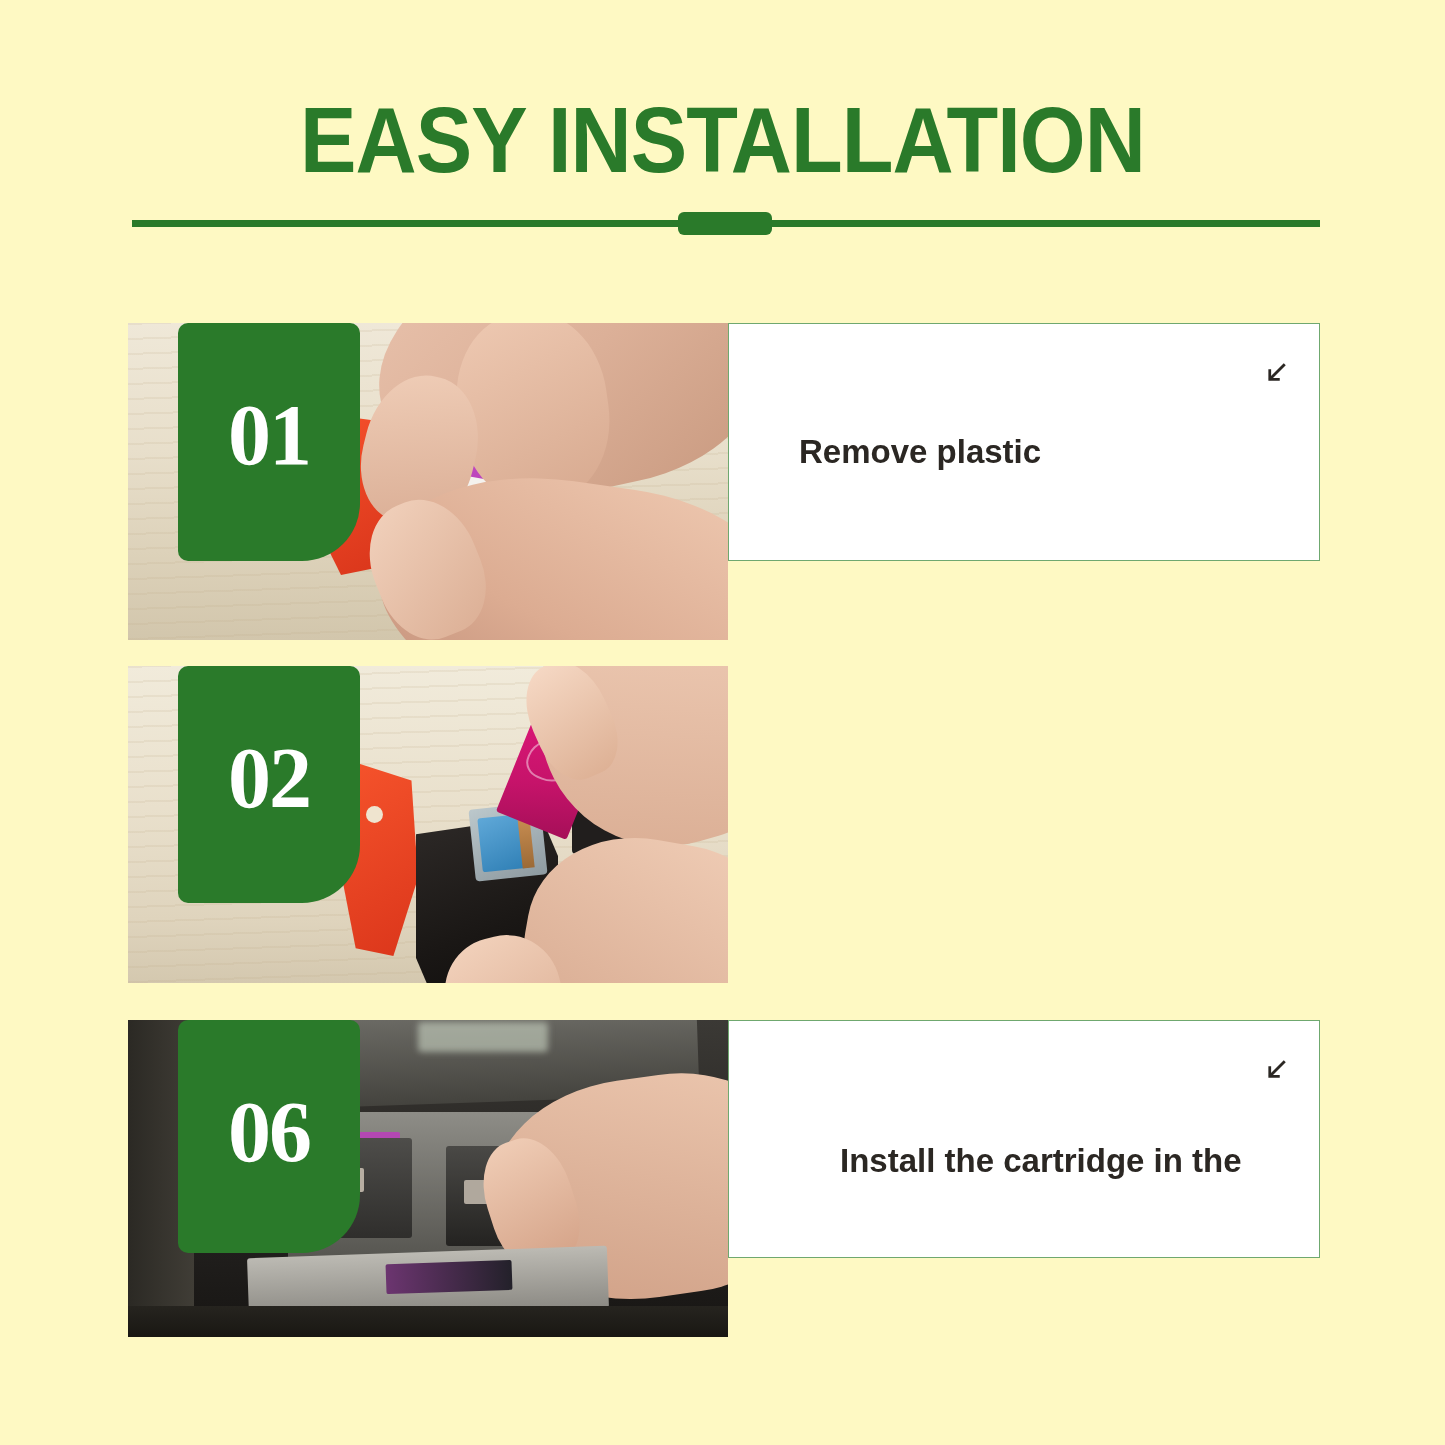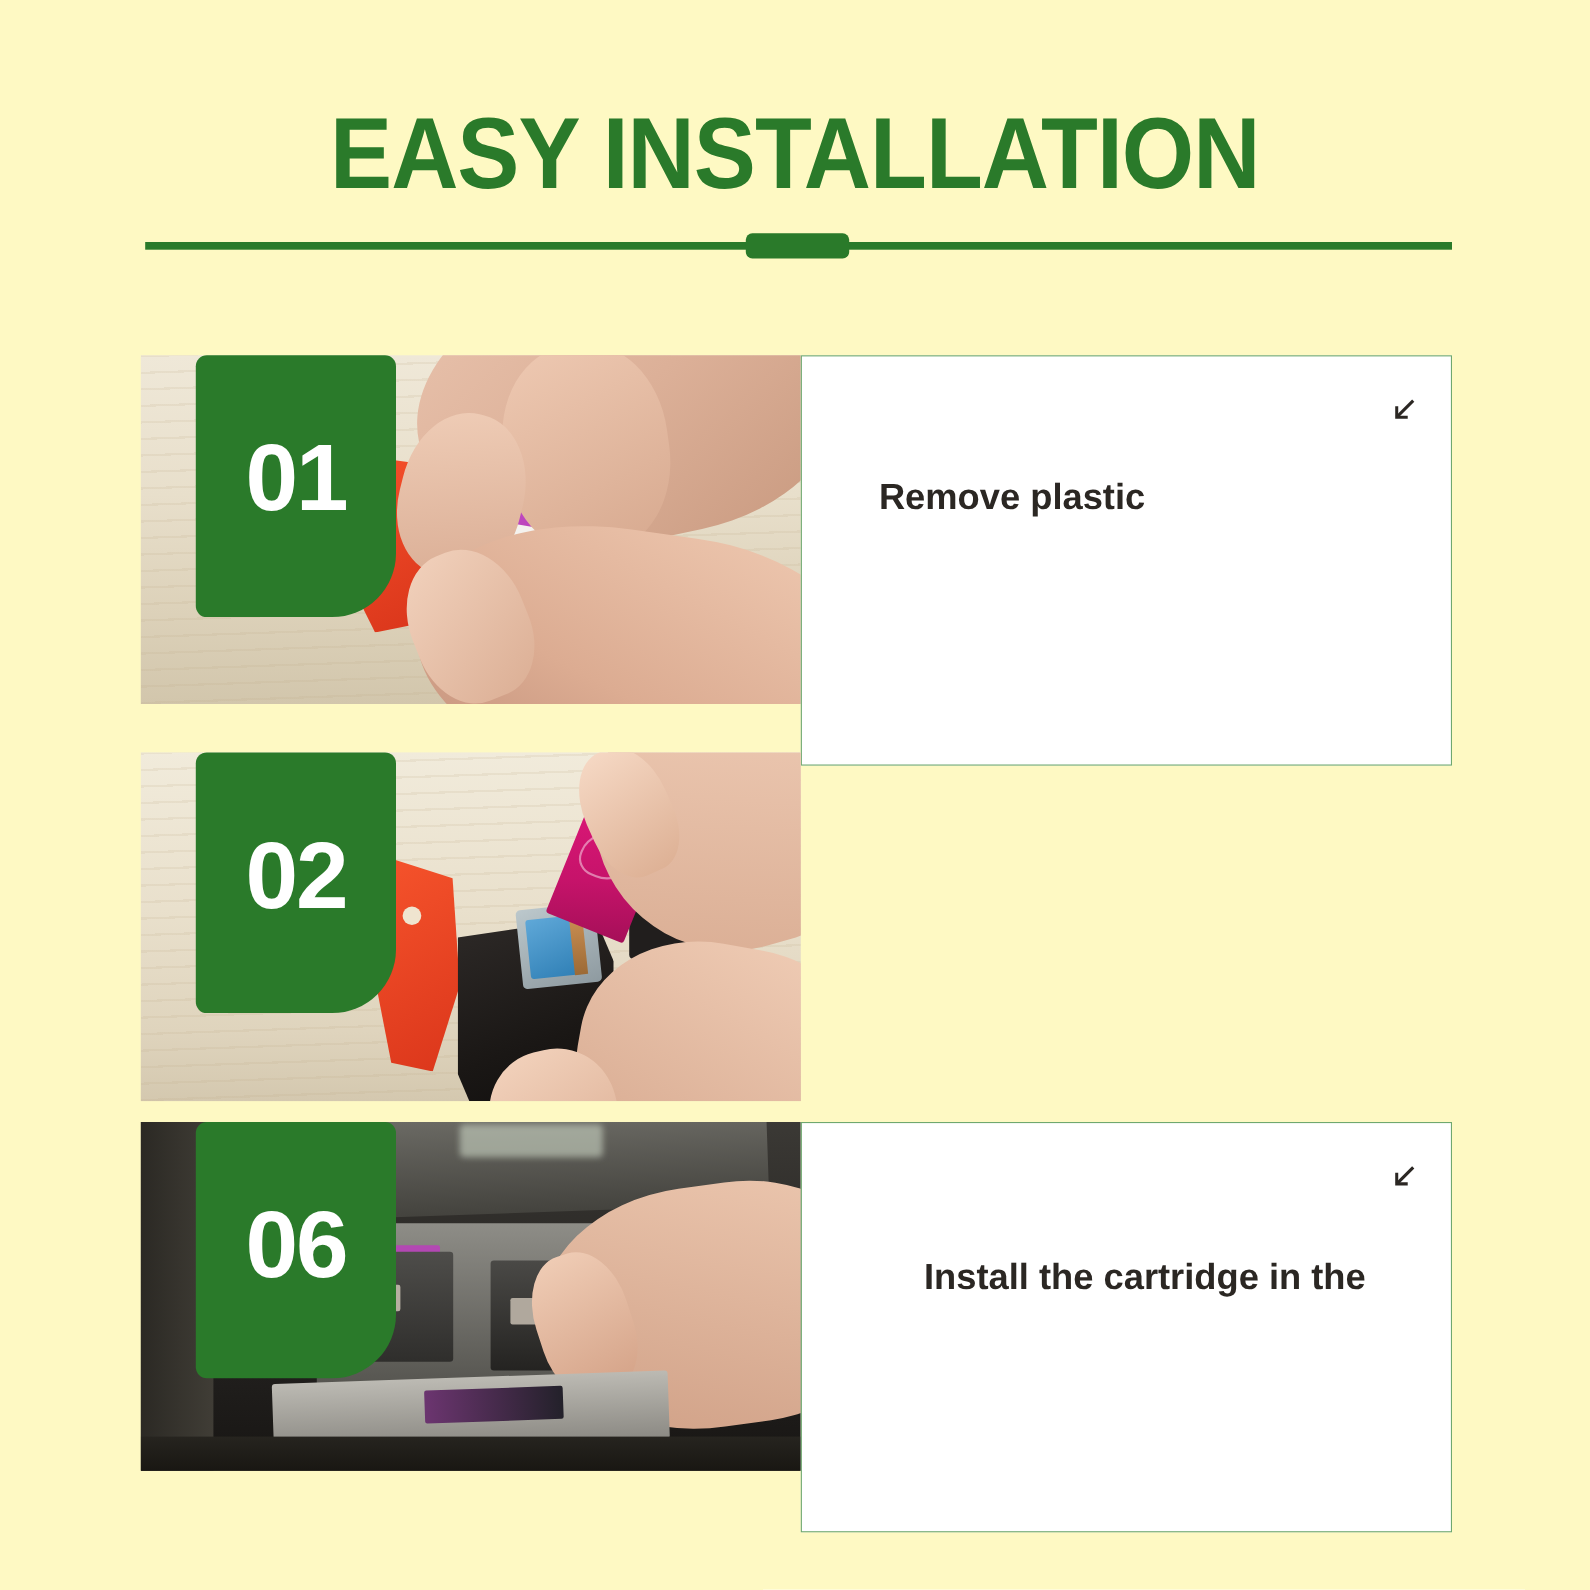--- a/index.html
+++ b/index.html
@@ -35,30 +35,30 @@
   .divider-knob{
     position:absolute;left:546px;top:0px;width:94px;height:23px;
     background:#2A7A2A;border-radius:6px;
   }
 
   
   .card{
     position:absolute;left:128px;width:1192px;height:317px;
   }
   .card.c1{top:323px;}
-  .card.c2{top:684px;text-align:right;}
+  .card.c2{top:666px;text-align:right;}
   .card.c3{top:1020px;}
 
   .photo{
     position:absolute;left:0;top:0;width:600px;height:317px;
     overflow:hidden;
   }
 
   .textpanel{
-    position:absolute;left:600px;top:0;width:592px;height:373px;
+    position:absolute;left:600px;top:0;width:592px;height:238px;
     border:1px solid #6FA86F;
     box-sizing:border-box;
     background:#ffffff;
   }
   .arrow-icon{
     position:absolute;right:28px;top:34px;width:30px;height:30px;
   }
   .step-text{
     position:absolute;left:70px;top:106px;width:480px;
     font-family:"Liberation Sans", sans-serif;
@@ -77,21 +77,21 @@
     background:#2A7A2A;
     border-radius:10px 10px 58px 10px;
     z-index:5;
   }
   .card.c2 .badge{height:237px;}
   .card.c3 .badge{height:233px;}
   .badge-num{
     position:absolute;left:0;top:0;width:182px;height:238px;
     display:flex;align-items:center;justify-content:center;
     color:#ffffff;
-    font-family:Liberation Sans, sans-serif;
+    font-family:Liberation Serif, serif;
     font-weight:700;
     font-size:86px;
     letter-spacing:-2px;
     padding-bottom:14px;
     box-sizing:border-box;
   }
 
   
   .ph1{
     background:

